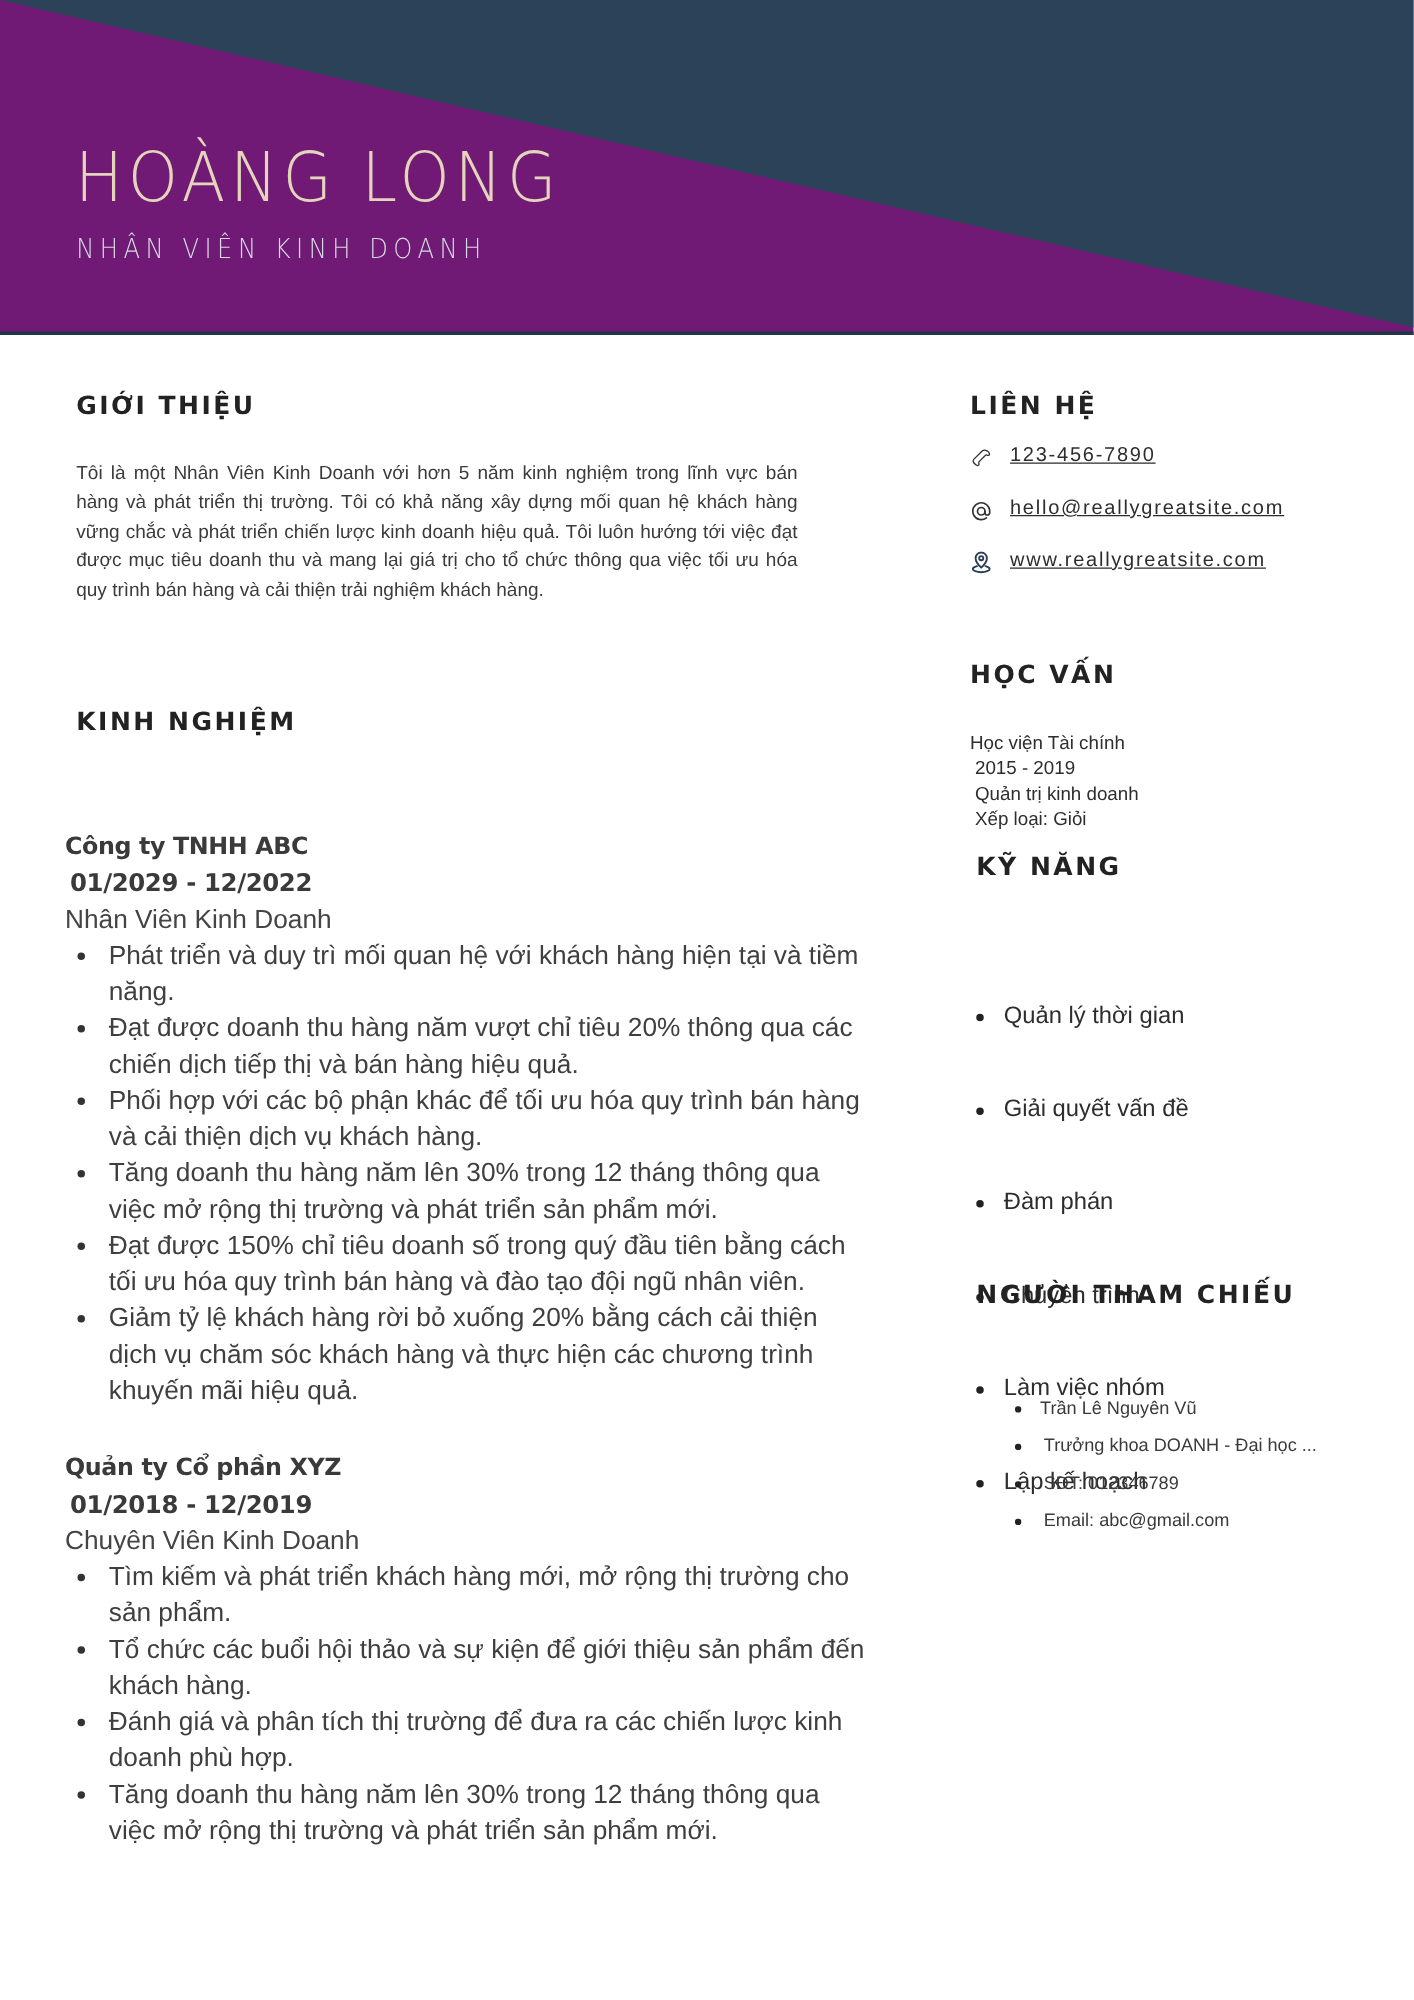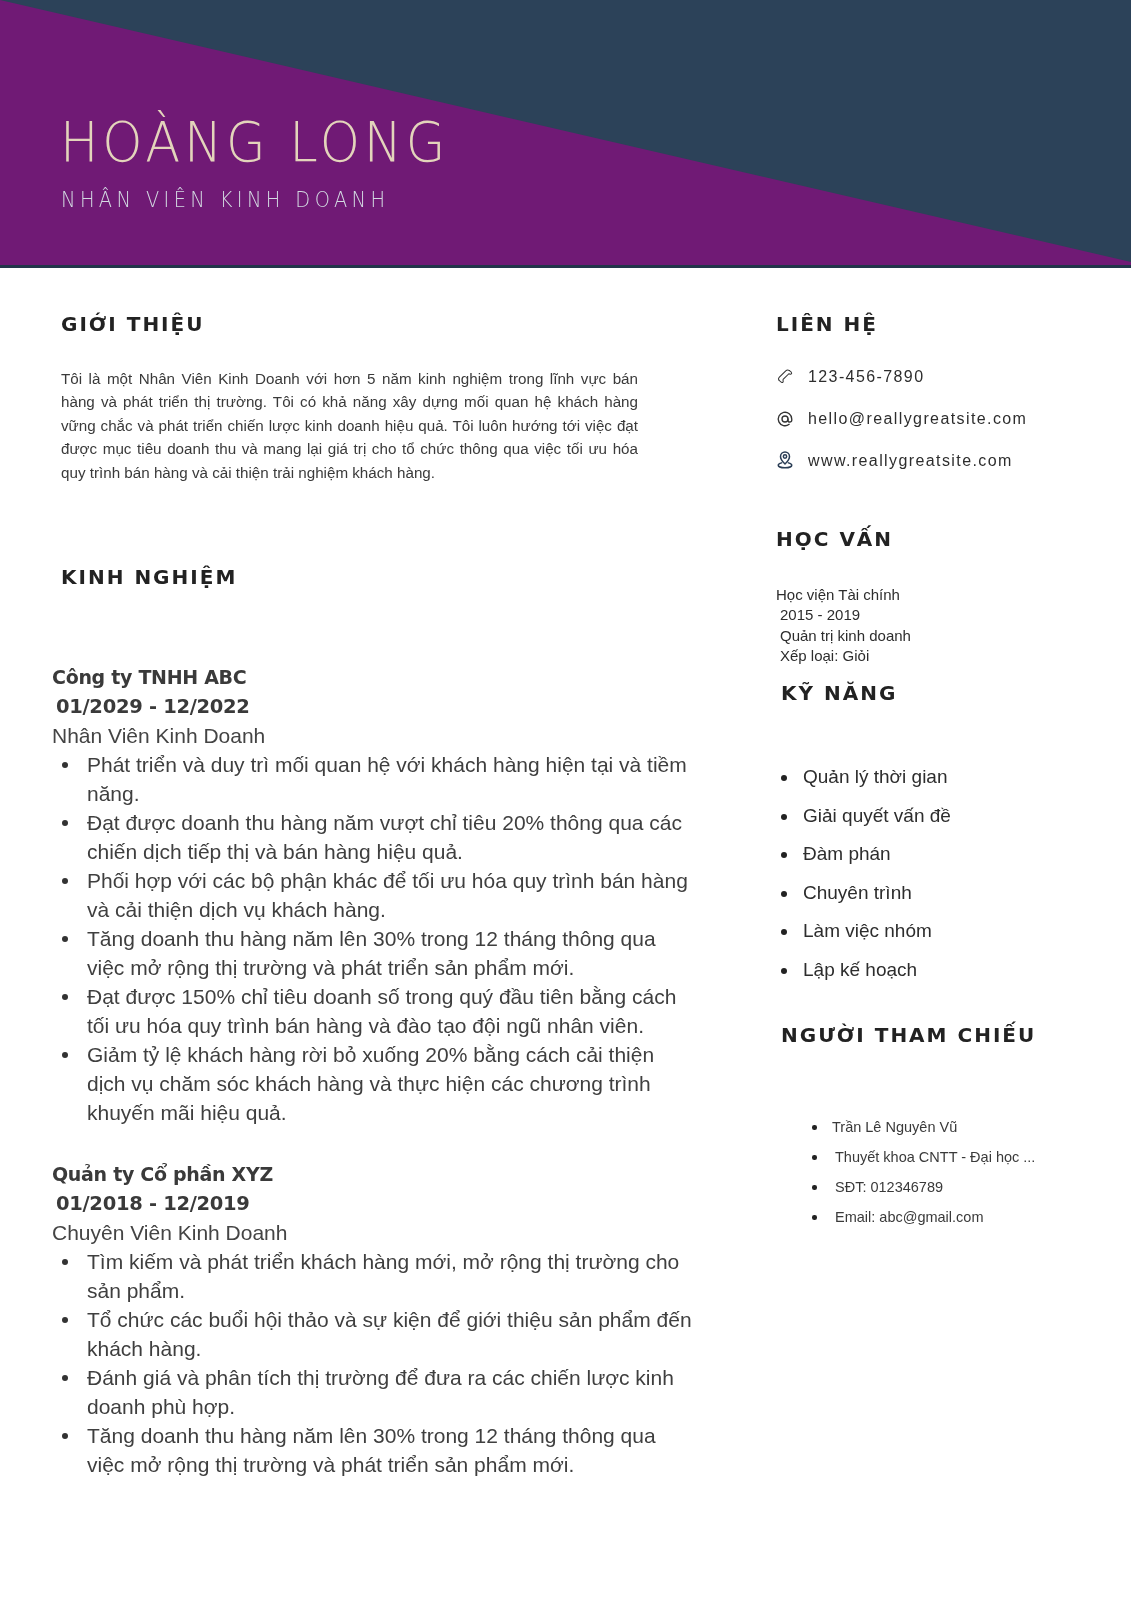--- a/index.html
+++ b/index.html
@@ -55,35 +55,35 @@
     position: relative; padding-left: 35px; font-family: "Liberation Sans", sans-serif;
     font-size: 21px; line-height: 29px; color: #3f3f3f;
   }
   .job li::before {
     content: ""; position: absolute; left: 10px; top: 12px; width: 6px; height: 6px;
     border-radius: 50%; background: #333;
   }
 
   
   .contact { position: absolute; left: 776px; top: 356px; width: 330px; }
-  .contact .row { display: flex; align-items: center; height: 42px; }
+  .contact .row { display: flex; height: 42px; text-decoration: underline; }
   .contact .ico { width: 32px; height: 22px; display: flex; align-items: center; }
   .contact .val {
     font-family: "Liberation Sans", sans-serif; font-size: 16px; letter-spacing: 1.4px; color: #2d2d2d;
   }
 
   
   .edu { position: absolute; left: 776px; top: 585px; font-family: "Liberation Sans", sans-serif; font-size: 15px; line-height: 20.4px; color: #2d2d2d; }
   .edu .ind { padding-left: 4px; }
 
   
   .skills { position: absolute; left: 778px; top: 758px; list-style: none; }
   .skills li {
     position: relative; padding-left: 25px; font-family: "Liberation Sans", sans-serif;
-    font-size: 19px; line-height: 38.5px; color: #2d2d2d;
+    font-size: 19px; line-height: 38.5px; color: #2d2d2d; margin-top: 36px;
   }
   .skills li::before {
     content: ""; position: absolute; left: 3px; top: 17px; width: 6px; height: 6px; border-radius: 50%; background: #222;
   }
 
   
   .refs { position: absolute; left: 810px; top: 1112px; list-style: none; }
   .refs li {
     position: relative; padding-left: 22px; font-family: "Liberation Sans", sans-serif;
     font-size: 14.5px; line-height: 30px; color: #3a3a3a;
@@ -180,16 +180,16 @@
   <li>Giải quyết vấn đề</li>
   <li>Đàm phán</li>
   <li>Chuyên trình</li>
   <li>Làm việc nhóm</li>
   <li>Lập kế hoạch</li>
 </ul>
 
 <div class="sec-title" style="left:781px; top:1023px;">NGƯỜI THAM CHIẾU</div>
 <ul class="refs">
   <li>Trần Lê Nguyên Vũ</li>
-  <li class="ind">Thuyết khoa CNTT - Đại học ...</li>
+  <li class="ind">Trưởng khoa DOANH - Đại học ...</li>
   <li class="ind">SĐT: 012346789</li>
   <li class="ind">Email: abc@gmail.com</li>
 </ul>
 
 </body></html>

